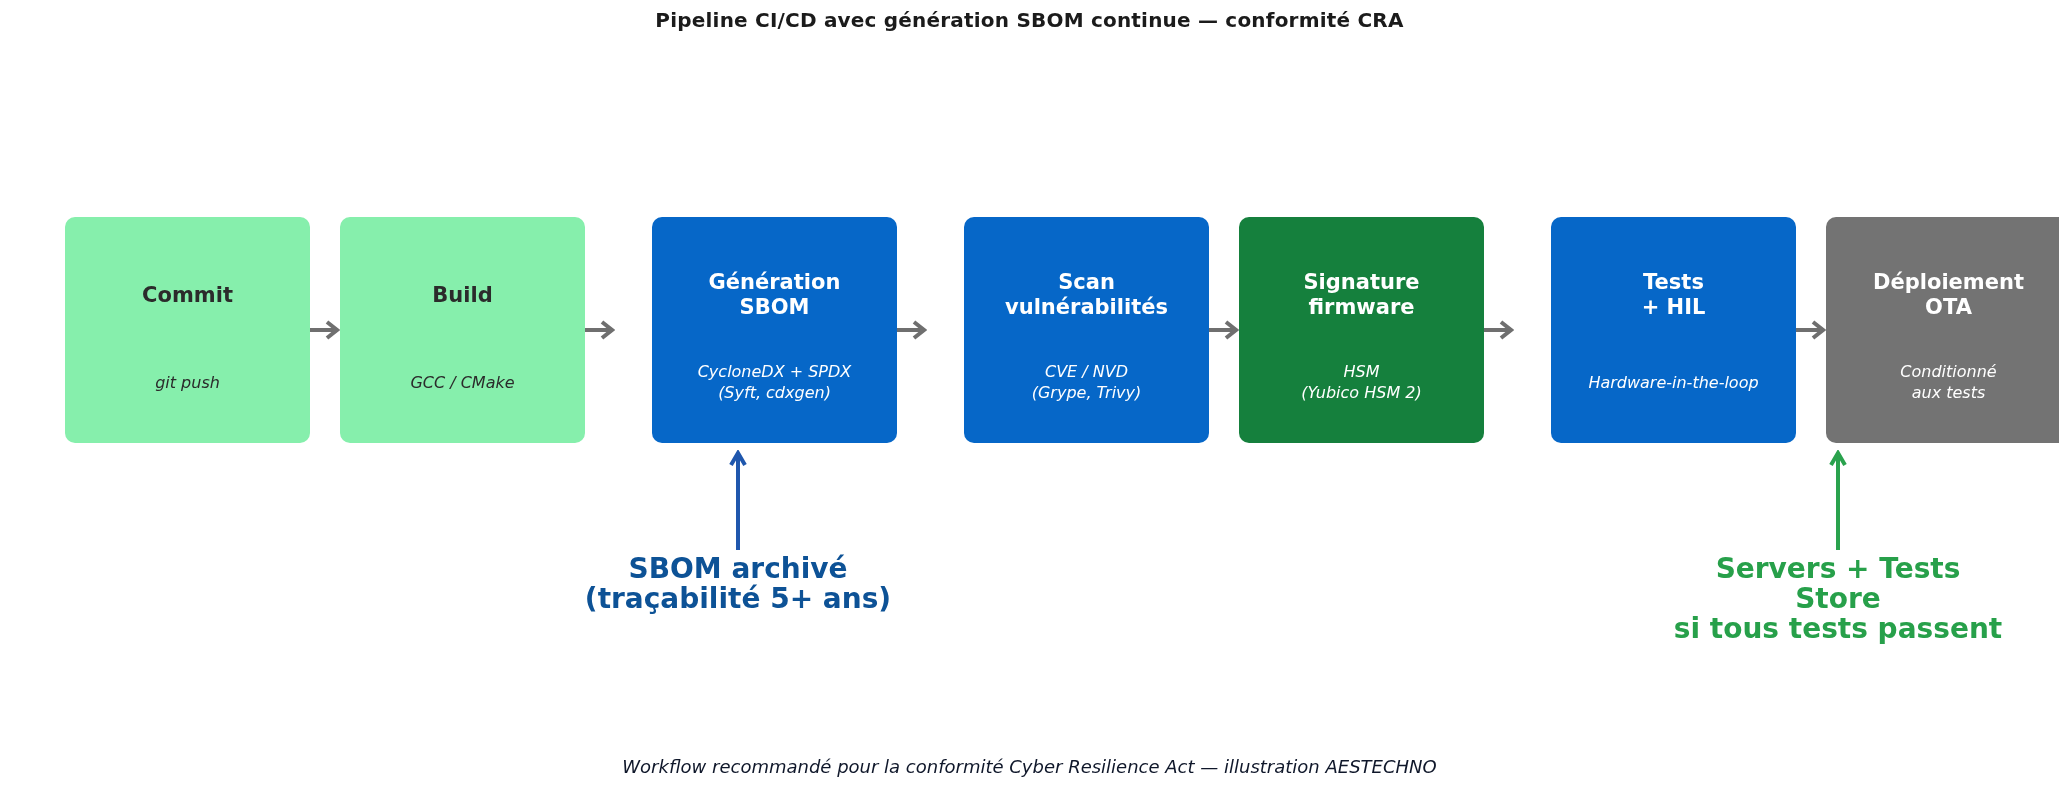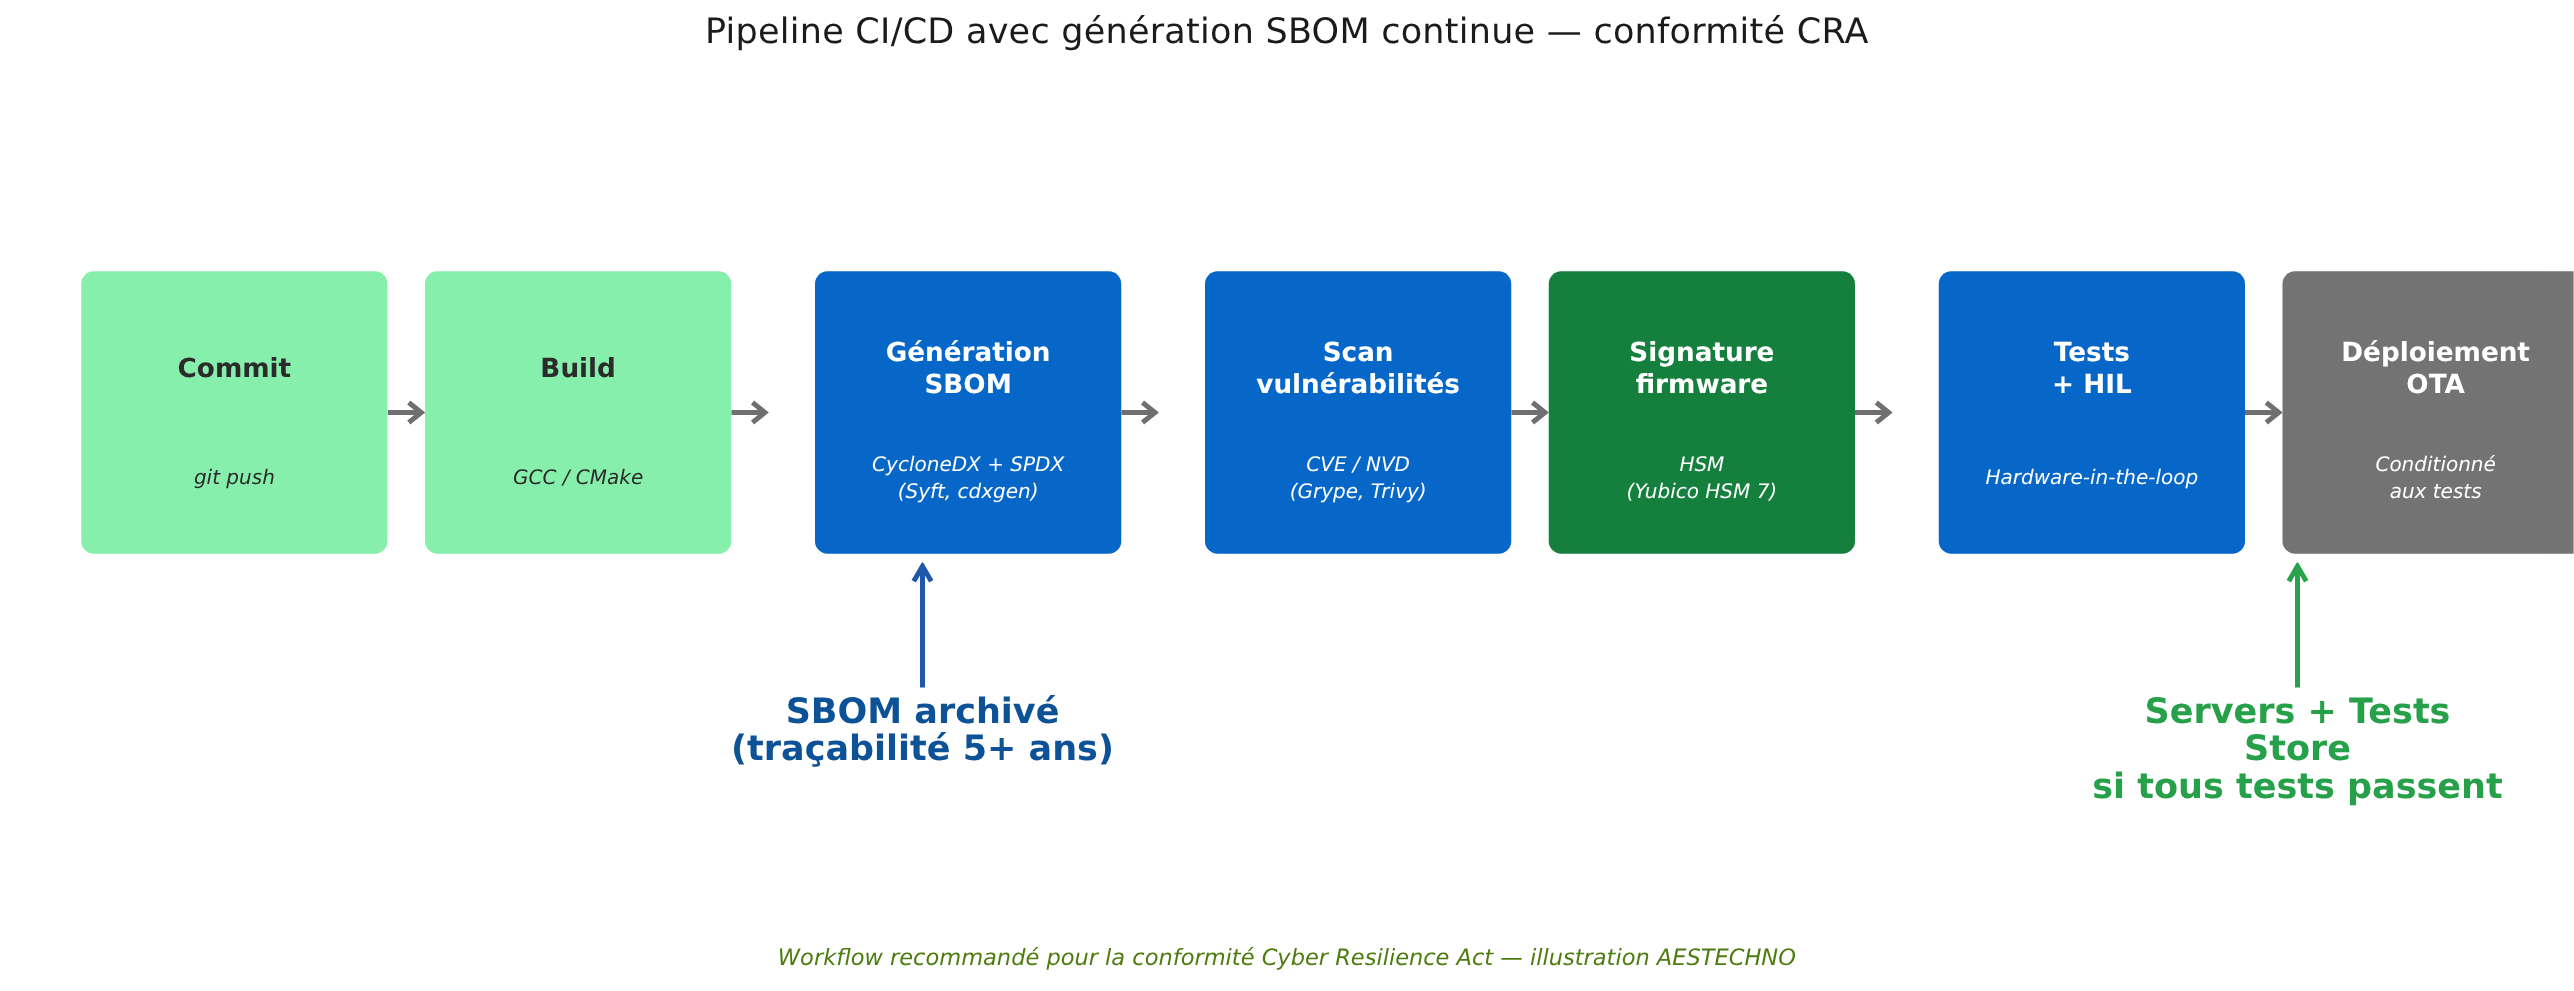--- a/index.html
+++ b/index.html
@@ -14,22 +14,22 @@
     height: 793px;
     background: #ffffff;
     overflow: hidden;
   }
   .diagram-title {
     position: absolute;
     top: 8px;
     left: 0;
     width: 100%;
     text-align: center;
-    font-size: 28px;
-    font-weight: normal;
+    font-size: 20px;
+    font-weight: bold;
     color: #1b1b1b;
     letter-spacing: 0.2px;
   }
   .pipeline {
     position: absolute;
     top: 217px;
     left: 65px;
     display: flex;
     align-items: center;
   }
@@ -97,21 +97,21 @@
   #anno-deploy-arrow { left: 1828px; }
   #anno-deploy-text  { left: 1668px; color: #27a04a; }
   .footer-caption {
     position: absolute;
     top: 756px;
     left: 0;
     width: 100%;
     text-align: center;
     font-size: 18px;
     font-style: italic;
-    color: #4d7c0f;
+    color: #0f172a;
   }
 </style>
 </head>
 <body>
 
 <div id="canvas">
 
   <div class="diagram-title">Pipeline CI/CD avec génération SBOM continue — conformité CRA</div>
 
   <div class="pipeline">
@@ -165,21 +165,21 @@
       <svg width="30" height="22" viewBox="0 0 30 22">
         <line x1="0" y1="11" x2="24" y2="11" stroke="#6f6f6f" stroke-width="4"></line>
         <polyline points="17,3 27,11 17,19" fill="none" stroke="#6f6f6f" stroke-width="4"></polyline>
       </svg>
     </div>
 
     <div class="stage c-orange">
       <div class="stage-title">Signature
 firmware</div>
       <div class="stage-sub">HSM
-(Yubico HSM 7)</div>
+(Yubico HSM 2)</div>
     </div>
 
     <div class="connector">
       <svg width="30" height="22" viewBox="0 0 30 22">
         <line x1="0" y1="11" x2="24" y2="11" stroke="#6f6f6f" stroke-width="4"></line>
         <polyline points="17,3 27,11 17,19" fill="none" stroke="#6f6f6f" stroke-width="4"></polyline>
       </svg>
     </div>
 
     <div class="stage c-blue">

